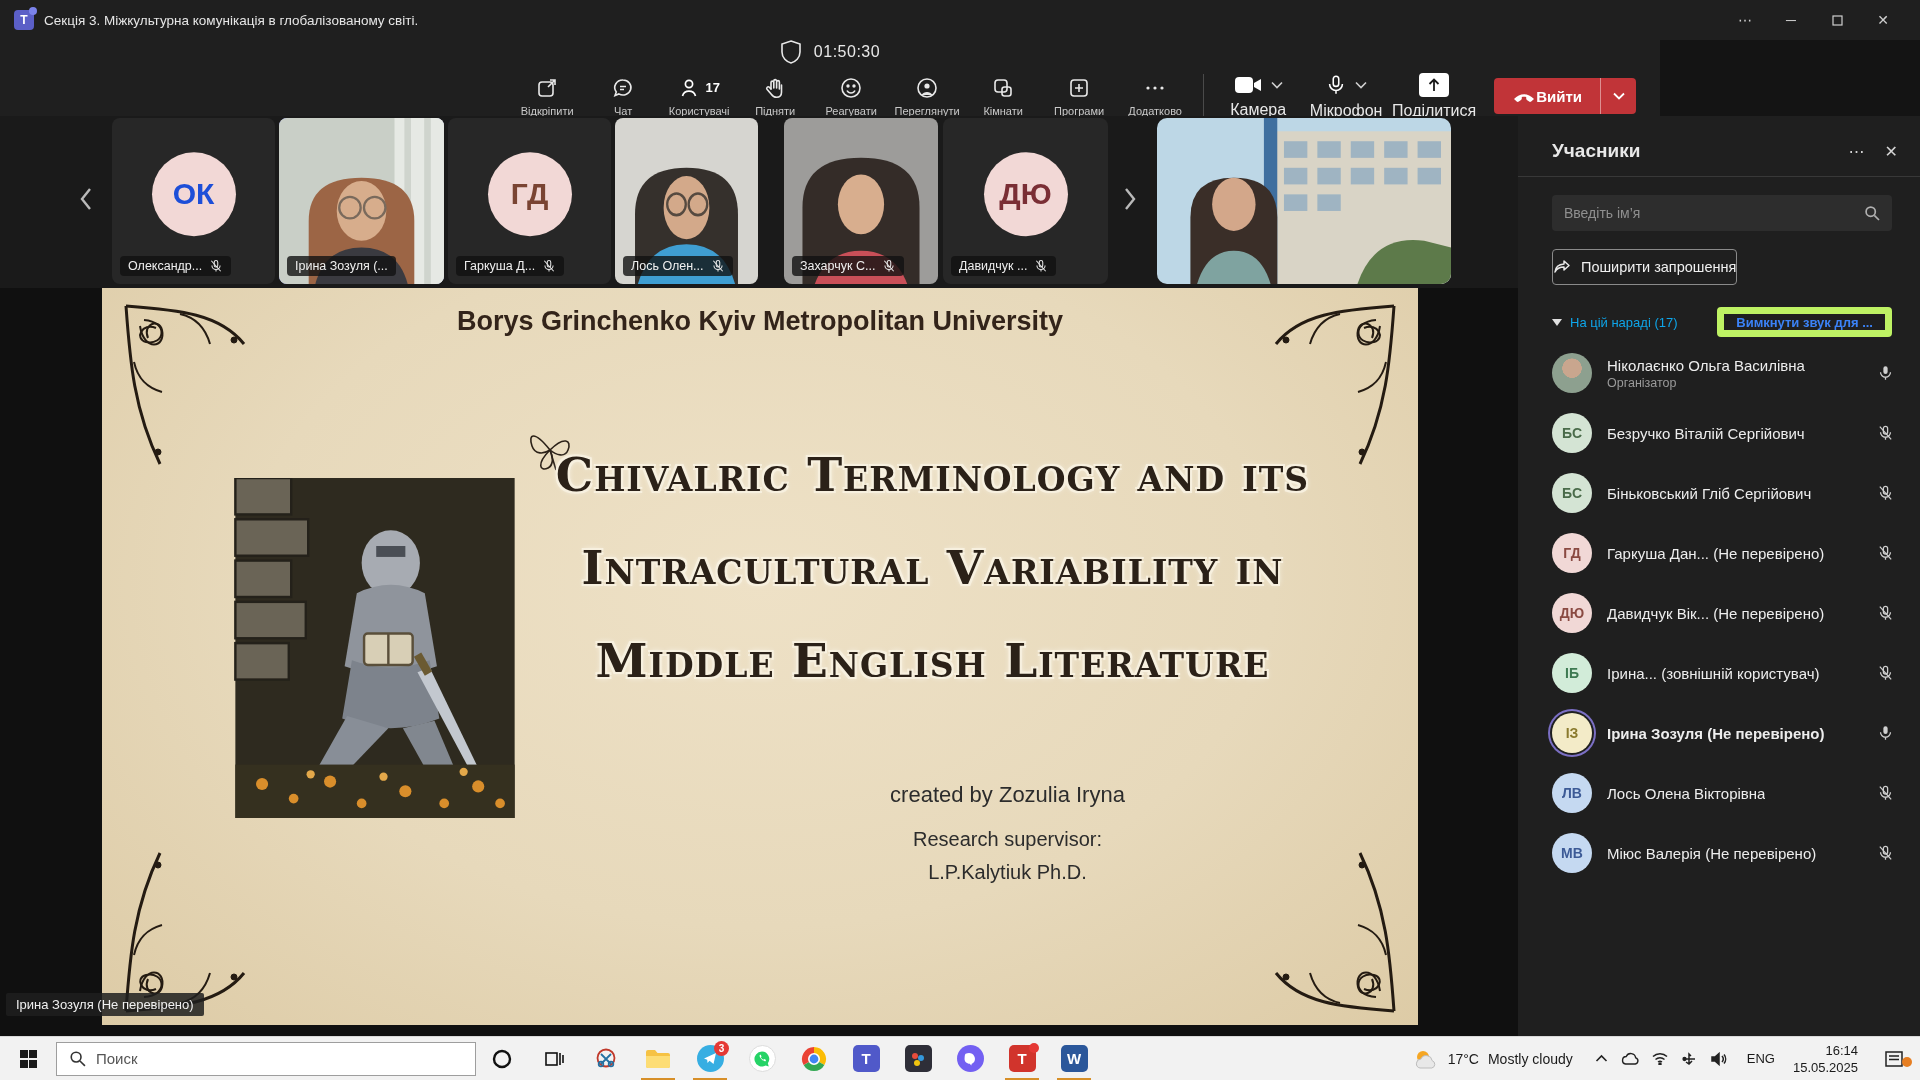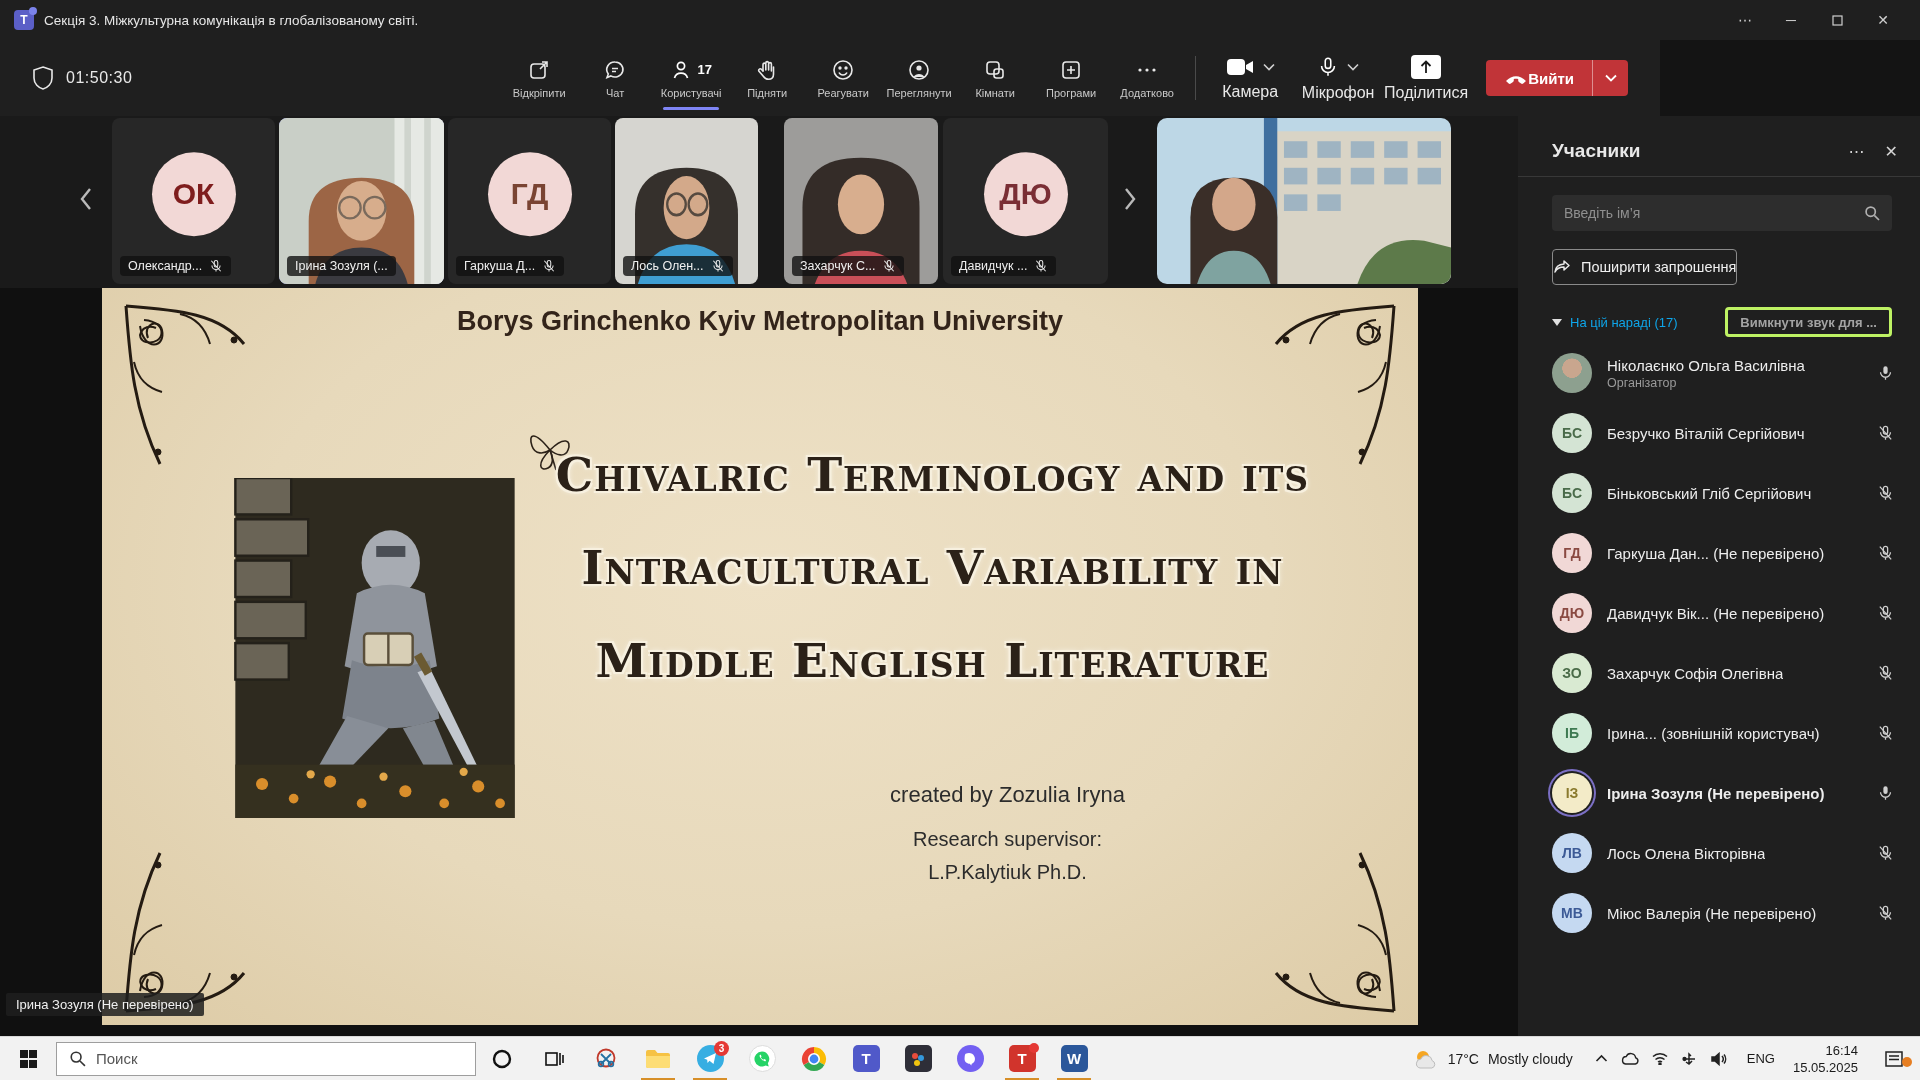--- a/index.html
+++ b/index.html
@@ -9,21 +9,21 @@
   
   .titlebar { position:absolute; left:0; top:0; width:1920px; height:40px; background:#1f1f1f; display:flex; align-items:center; padding:0 14px; color:#e6e6e6; }
   .teams-logo { width:20px; height:20px; border-radius:4px; background:#5b5fc7; color:#fff; font-size:12px; font-weight:bold; display:flex; align-items:center; justify-content:center; position:relative; margin-right:10px; }
   .teams-logo::after { content:""; position:absolute; right:-3px; top:-3px; width:8px; height:8px; border-radius:50%; background:#7b83eb; }
   .titlebar-title { font-size:13.5px;text-align:right; }
   .win-controls { margin-left:auto; display:flex; align-items:center; }
   .win-btn { width:46px; height:40px; display:flex; align-items:center; justify-content:center; color:#cfcfcf; font-size:14px; }
   .win-btn svg { stroke:#cfcfcf; }
 
   
-  .toolbar { position:absolute; left:0; top:40px; width:1660px; height:76px; background:#1f1f1f; display:flex; align-items:center; padding:0 32px; }
+  .toolbar { position:absolute; left:0; top:40px; width:1660px; height:76px; background:#1f1f1f; display:flex; align-items:center; padding:0 24px;flex-direction:column; }
   .timer-group { display:flex; align-items:center; gap:12px; color:#e8e8e8; }
   .timer-text { font-size:16px; letter-spacing:.5px; }
   .tb-items { display:flex; margin-left:auto; align-items:center; }
   .tb-item { width:76px; height:64px; display:flex; flex-direction:column; align-items:center; justify-content:center; gap:5px; position:relative; color:#e8e8e8; }
   .tb-item .lbl { font-size:11px; color:#c9c9c9; white-space:nowrap; }
   .tb-badge { font-size:13px; font-weight:bold; color:#fff; margin-left:3px; }
   .tb-icon-row { display:flex; align-items:center; }
   .active-underline { position:absolute; bottom:0; left:10px; right:10px; height:3px; border-radius:2px; }
   .tb-divider { width:1px; height:44px; background:#4a4a4a; margin:0 10px; }
   .dev-group { display:flex; flex-direction:column; align-items:center; gap:5px; width:88px; color:#e8e8e8; }
@@ -64,21 +64,21 @@
   .panel-head { display:flex; align-items:center; padding:24px 22px 14px 34px; }
   .panel-title { font-size:19px; font-weight:bold; }
   .panel-head-btns { margin-left:auto; display:flex; gap:20px; color:#d5d5d5; font-size:16px; }
   .panel-sep { height:1px; background:#383838; margin:0 0 18px 0; }
   .search-box { margin:0 28px 0 34px; height:36px; background:#2d2d2d; border-radius:4px; display:flex; align-items:center; padding:0 12px; }
   .search-box input { flex:1; background:transparent; border:none; outline:none; color:#cfcfcf; font-size:14px; font-family:inherit; }
   .search-box input::placeholder { color:#8f8f8f; }
   .invite-btn { margin:18px 28px 0 34px; height:36px; border:1px solid #8a8a8a; border-radius:4px; display:flex; align-items:center; justify-content:center; gap:10px; font-size:14.5px; color:#f0f0f0; background:transparent; }
   .section-row { display:flex; align-items:center; margin:22px 28px 6px 34px; }
   .section-label { font-size:13px; color:#0ea5e9; display:flex; align-items:center; gap:8px; }
-  .muteall-btn { margin-left:auto; height:30px; border:3px solid #bef264; border-radius:4px; padding:0 12px; font-size:13px; font-weight:bold; color:#a3a3a3; background:transparent; display:flex; align-items:center; }
+  .muteall-btn { margin-left:auto; height:30px; border:7px solid #bef264; border-radius:4px; padding:0 12px; font-size:13px; font-weight:bold; color:#3b82f6; background:transparent; display:flex; align-items:center; }
   .p-row { height:60px; display:flex; align-items:center; padding:0 26px 0 34px; }
   .p-ava { width:40px; height:40px; border-radius:50%; display:flex; align-items:center; justify-content:center; font-size:14px; font-weight:bold; flex:0 0 auto; }
   .p-ava.ring { box-shadow:0 0 0 2px #1f1f1f, 0 0 0 4px #7b6fc4; }
   .p-ava.photo { background:radial-gradient(circle at 50% 38%, #c9a68e 0 30%, #8da08f 31% 100%); }
   .p-name-wrap { margin-left:15px; overflow:hidden; }
   .p-name { font-size:15px; color:#ededed; white-space:nowrap; }
   .p-name.bold { font-weight:bold; }
   .p-role { font-size:12.5px; color:#9a9a9a; margin-top:2px; }
   .p-mic { margin-left:auto; color:#d0d0d0; }
 
@@ -282,21 +282,21 @@
   </div>
 
   <div class="filmstrip">
     <span class="strip-chev" style="left:78px;">
         <svg width="16" height="26" viewBox="0 0 16 26" fill="none" stroke="#b9b9b9" stroke-width="2.4">
           <path d="M12 3 L4 13 L12 23"></path>
         </svg>
       </span>
 
     <div class="tile" style="left:112px; width:163px;">
-      <div class="tile-avatar-circle" style="background-color: rgb(242, 216, 214); color: #7f1d1d;">ОК</div>
+      <div class="tile-avatar-circle" style="background-color: rgb(242, 216, 214); color: #1d4ed8;">ОК</div>
       <div class="tile-label">
           <span>Олександр...</span>
           <span>
             <svg width="14" height="14" viewBox="0 0 24 24" fill="none" stroke="#e8e8e8" stroke-width="1.8">
               <rect x="9" y="2.5" width="6" height="11" rx="3"></rect>
               <path d="M5 11 a7 7 0 0 0 14 0 M12 18 v3.5 M4 3 L20 21"></path>
             </svg>
           </span>
         </div>
     </div>
@@ -625,32 +625,20 @@
           <div class="p-name">Давидчук Вік... (Не перевірено)</div>
         </span>
       <span class="p-mic">
           <svg width="17" height="20" viewBox="0 0 24 24" fill="none" stroke="#d0d0d0" stroke-width="1.8">
             <rect x="9" y="2.5" width="6" height="11" rx="3"></rect>
             <path d="M5 11 a7 7 0 0 0 14 0 M12 18 v3.5 M4 3 L20 21"></path>
           </svg>
         </span>
     </div>
     <div class="p-row">
-      <span class="p-ava" style="background-color: rgb(217, 234, 210); color: rgb(74, 107, 72);">ЗО</span>
-      <span class="p-name-wrap">
-          <div class="p-name">Захарчук Софія Олегівна</div>
-        </span>
-      <span class="p-mic">
-          <svg width="17" height="20" viewBox="0 0 24 24" fill="none" stroke="#d0d0d0" stroke-width="1.8">
-            <rect x="9" y="2.5" width="6" height="11" rx="3"></rect>
-            <path d="M5 11 a7 7 0 0 0 14 0 M12 18 v3.5 M4 3 L20 21"></path>
-          </svg>
-        </span>
-    </div>
-    <div class="p-row">
       <span class="p-ava" style="background-color: rgb(210, 236, 217); color: rgb(62, 122, 82);">ІБ</span>
       <span class="p-name-wrap">
           <div class="p-name">Ірина... (зовнішній користувач)</div>
         </span>
       <span class="p-mic">
           <svg width="17" height="20" viewBox="0 0 24 24" fill="none" stroke="#d0d0d0" stroke-width="1.8">
             <rect x="9" y="2.5" width="6" height="11" rx="3"></rect>
             <path d="M5 11 a7 7 0 0 0 14 0 M12 18 v3.5 M4 3 L20 21"></path>
           </svg>
         </span>

